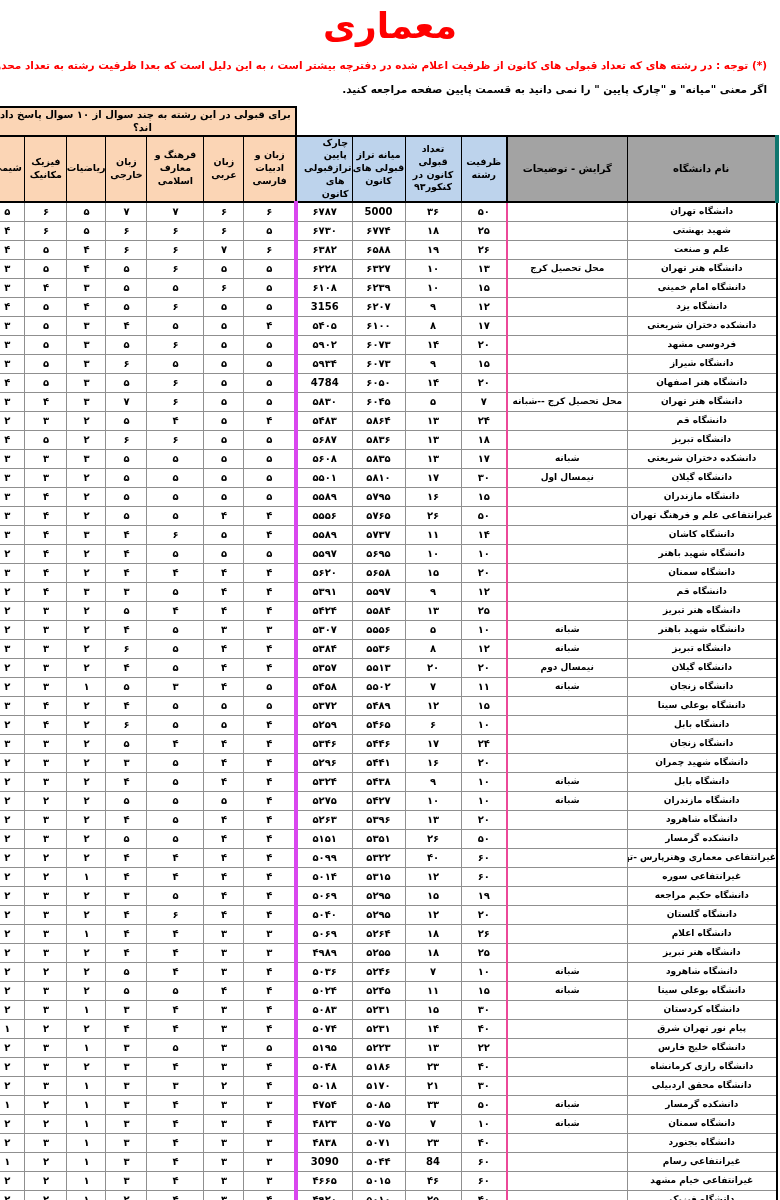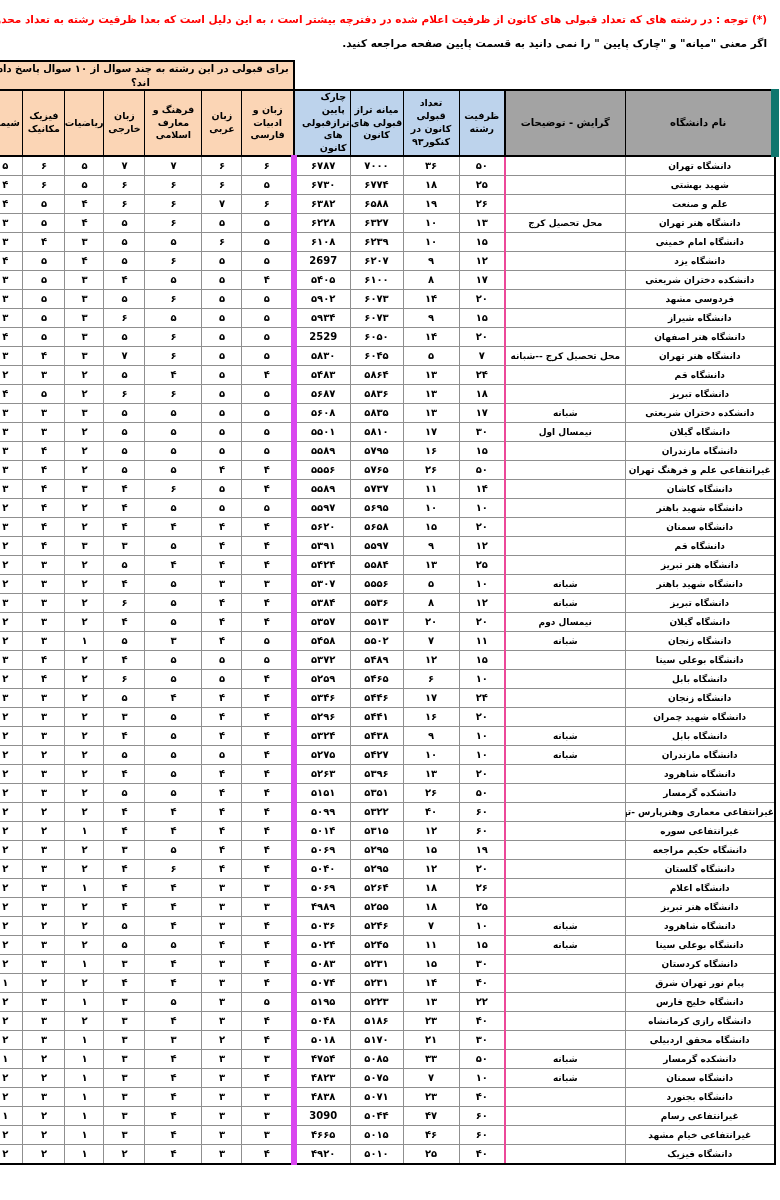--- a/index.html
+++ b/index.html
@@ -10,35 +10,36 @@
   .note-black{color:#000;font-weight:bold;font-size:10.5px;text-align:right;margin:12px 13px 0 8px;white-space:nowrap;}
   table{border-collapse:collapse;table-layout:fixed;width:778px;margin:11px 1px 0 1px;}
   th,td{padding:0;font-weight:bold;overflow:hidden;}
   thead th{font-size:9.5px;line-height:1.35;white-space:pre-line;border:1px solid #000;vertical-align:middle;text-align:center;}
   .r-box th.box{background:#FBD5B5;border:2px solid #000;font-size:10px;height:25px;}
   .r-box th.box-spacer{border:none;background:#fff;}
   .r-cols th{height:53px;border-top:2px solid #000;border-bottom:2px solid #000;}
   th.peach{background:#FBD5B5;}
   th.blue{background:#BDD3EC;}
   th.cyan{background:#a3a3a3;font-size:10px;}
-  .h-name{border-right:8px solid #0f766e;}
+  .h-name{border-right:4px solid #0f766e;}
   .h-notes{border-left:2px solid #000;}
   .h-q{border-left:2px solid #000;padding-left:22px;}
   .h-chem{border-left:2px solid #000;}
   tbody td{font-size:10px;height:18px;text-align:center;border:1px solid #8F8F8F;line-height:1;vertical-align:middle;}
   tbody .c-name{font-size:9px;border-right:2px solid #000;white-space:nowrap;text-align:center;}
   tbody .c-note{font-size:9px;border-left:2px solid #ec4899;white-space:nowrap;}
-  tbody .c-q{border-left:6px solid #d946ef;}
+  tbody .c-q{border-left:4px solid #d946ef;}
   tbody .c-chem{border-left:2px solid #000;}
   tbody tr:last-child td{border-bottom:2px solid #000;}
 </style>
 </head>
 <body>
 
 <div class="page">
+  <div class="page-title">معماری</div>
   <div class="note-red">(*) توجه : در رشته های که تعداد قبولی های کانون از ظرفیت اعلام شده در دفترچه بیشتر است ، به این دلیل است که بعدا ظرفیت رشته به تعداد محدودی اضافه شده است.</div>
   <div class="note-black">اگر معنی "میانه"  و "چارک پایین " را نمی دانید به قسمت پایین صفحه مراجعه کنید.</div>
 
   <table>
     <colgroup>
       <col style="width:150px">
         <col style="width:120px">
         <col style="width:46px">
         <col style="width:56px">
       <col style="width:53px">
@@ -83,21 +84,21 @@
 مکانیک</th>
         <th class="peach h-chem">شیمی</th>
       </tr>
     </thead>
     <tbody>
         <tr>
           <td class="c-name">دانشگاه تهران</td>
           <td class="c-note"></td>
           <td class="c-num">۵۰</td>
           <td class="c-num">۳۶</td>
-          <td class="c-num">۷۰۰۰</td>
+          <td class="c-num">5000</td>
           <td class="c-q">۶۷۸۷</td>
           <td class="c-sub">۶</td>
           <td class="c-sub">۶</td>
           <td class="c-sub">۷</td>
           <td class="c-sub">۷</td>
           <td class="c-sub">۵</td>
           <td class="c-sub">۶</td>
           <td class="c-sub c-chem">۵</td>
         </tr>
         <tr>
@@ -159,21 +160,21 @@
           <td class="c-sub">۳</td>
           <td class="c-sub">۴</td>
           <td class="c-sub c-chem">۳</td>
         </tr>
         <tr>
           <td class="c-name">دانشگاه یزد</td>
           <td class="c-note"></td>
           <td class="c-num">۱۲</td>
           <td class="c-num">۹</td>
           <td class="c-num">۶۲۰۷</td>
-          <td class="c-q">2697</td>
+          <td class="c-q">3156</td>
           <td class="c-sub">۵</td>
           <td class="c-sub">۵</td>
           <td class="c-sub">۶</td>
           <td class="c-sub">۵</td>
           <td class="c-sub">۴</td>
           <td class="c-sub">۵</td>
           <td class="c-sub c-chem">۴</td>
         </tr>
         <tr>
           <td class="c-name">دانشکده دختران شریعتی</td>
@@ -219,21 +220,21 @@
           <td class="c-sub">۳</td>
           <td class="c-sub">۵</td>
           <td class="c-sub c-chem">۳</td>
         </tr>
         <tr>
           <td class="c-name">دانشگاه هنر اصفهان</td>
           <td class="c-note"></td>
           <td class="c-num">۲۰</td>
           <td class="c-num">۱۴</td>
           <td class="c-num">۶۰۵۰</td>
-          <td class="c-q">2529</td>
+          <td class="c-q">4784</td>
           <td class="c-sub">۵</td>
           <td class="c-sub">۵</td>
           <td class="c-sub">۶</td>
           <td class="c-sub">۵</td>
           <td class="c-sub">۳</td>
           <td class="c-sub">۵</td>
           <td class="c-sub c-chem">۴</td>
         </tr>
         <tr>
           <td class="c-name">دانشگاه هنر تهران</td>
@@ -832,21 +833,21 @@
           <td class="c-sub">۴</td>
           <td class="c-sub">۳</td>
           <td class="c-sub">۱</td>
           <td class="c-sub">۳</td>
           <td class="c-sub c-chem">۲</td>
         </tr>
         <tr>
           <td class="c-name">غیرانتفاعی رسام</td>
           <td class="c-note"></td>
           <td class="c-num">۶۰</td>
-          <td class="c-num">۴۷</td>
+          <td class="c-num">84</td>
           <td class="c-num">۵۰۴۴</td>
           <td class="c-q">3090</td>
           <td class="c-sub">۳</td>
           <td class="c-sub">۳</td>
           <td class="c-sub">۴</td>
           <td class="c-sub">۳</td>
           <td class="c-sub">۱</td>
           <td class="c-sub">۲</td>
           <td class="c-sub c-chem">۱</td>
         </tr>

